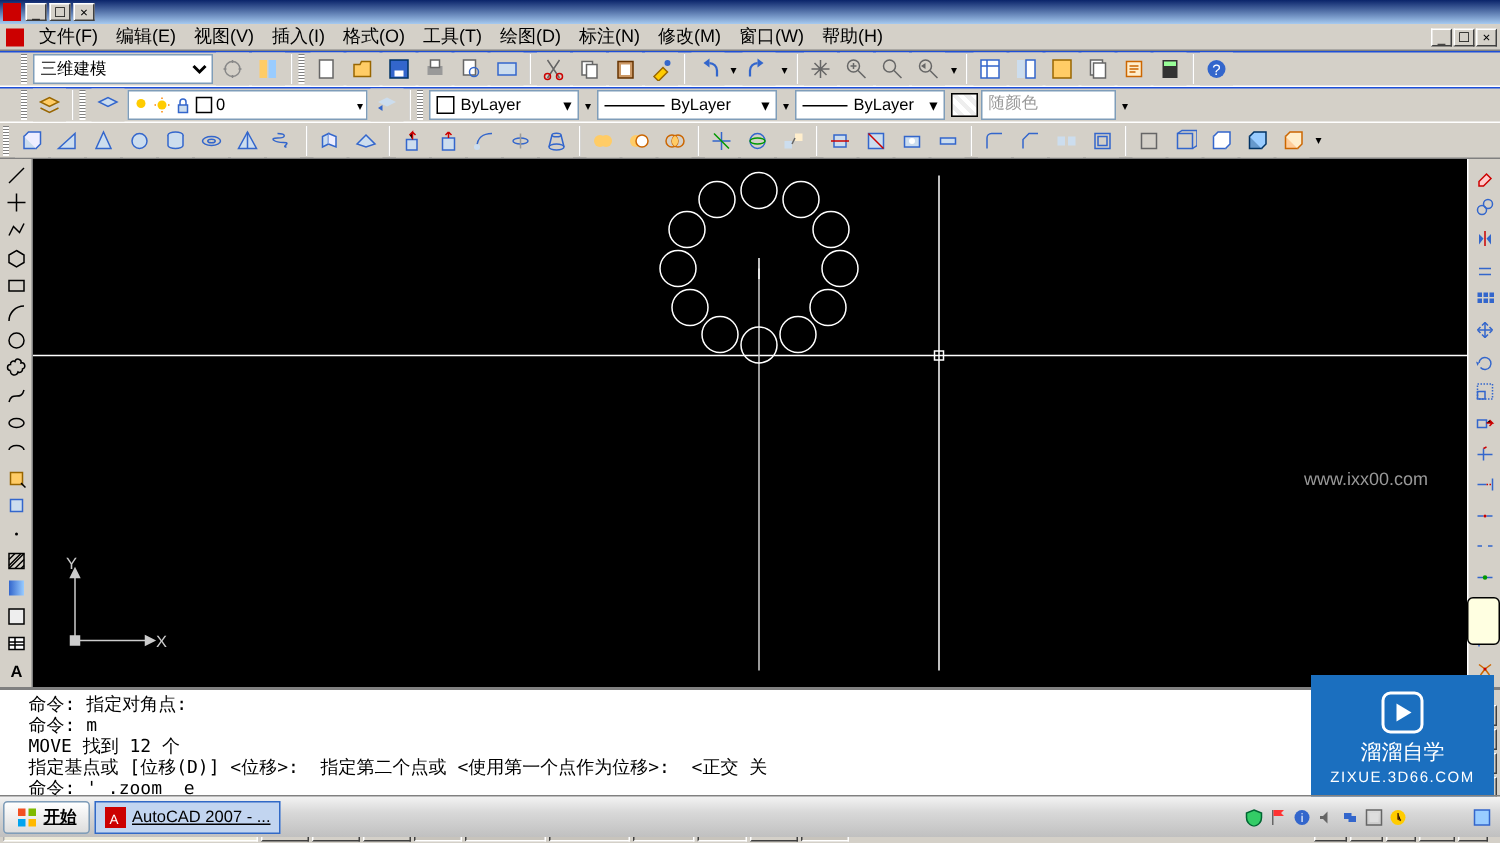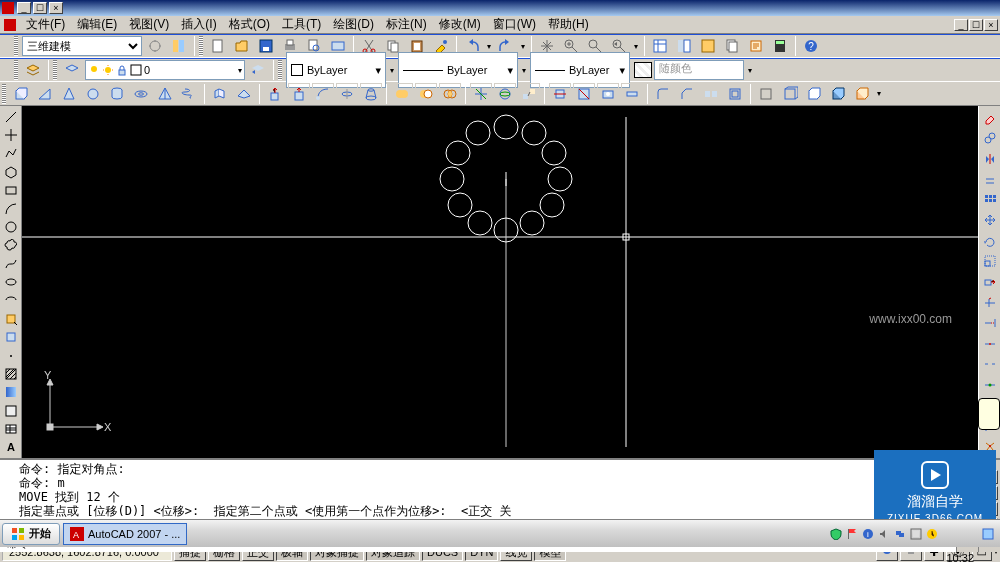--- a/index.html
+++ b/index.html
@@ -33,37 +33,37 @@
 .cmdscroll { width:22px; background:#d4d0c8; border-left:1px solid #808080; display:flex; flex-direction:column; align-items:center; justify-content:flex-end; gap:2px; padding:2px; }
 .cmdscroll .scrbtn { width:16px; height:14px; background:#d4d0c8; border:1px solid #fff; border-right-color:#404040; border-bottom-color:#404040; font-size:8px; text-align:center; }
 .cmdtext { flex:1; padding:2px 6px; font-family:"SimSun",monospace; font-size:12px; line-height:14px; white-space:pre; overflow:hidden;margin-left:13px; }
 .cmdinput-row { height:18px; display:flex; align-items:center; border-top:1px solid #ccc; background:#fff; padding-left:6px; font-family:"SimSun",monospace; font-size:12px; }
 .cmdinput-row input { flex:1; border:none; outline:none; font:inherit; background:transparent; }
 .cmdinput-row .rpad { width:22px; background:#d4d0c8; height:100%; border-left:1px solid #808080; }
 .statusbar { height:22px; background:#d4d0c8; display:flex; align-items:center; border-top:1px solid #fff; font-size:11px; }
 .statusbar .coords { padding:0 6px; min-width:170px; border:1px inset #fff; height:18px; line-height:16px; margin-left:2px; background:#ece9d8; }
 .statusbar .sbtn { height:18px; padding:0 4px; border:1px solid #fff; border-right-color:#404040; border-bottom-color:#404040; margin-left:2px; line-height:16px; background:#d4d0c8; cursor:default; }
 .statusbar .sbtn.active { border-color:#404040 #fff #fff #404040; background:#c8c4bc; }
-.taskbar { position:absolute; left:0; bottom:15px; height:28px; width:100%; background:linear-gradient(#f3f3f3,#d8d8d8 40%,#c0c0c0); border-top:1px solid #808080; display:flex; align-items:center; font-size:11px; }
+.taskbar { position:absolute; left:0; bottom:4px; height:28px; width:100%; background:linear-gradient(#f3f3f3,#d8d8d8 40%,#c0c0c0); border-top:1px solid #808080; display:flex; align-items:center; font-size:11px;text-decoration:underline; }
 .taskbar .start { height:22px; padding:0 8px; margin-left:2px; display:flex; align-items:center; gap:4px; background:linear-gradient(#fff,#ddd); border:1px solid #7f9db9; border-radius:3px; font-weight:bold; }
 .taskbar .tbtn2 { height:22px; padding:0 6px; margin-left:3px; display:flex; align-items:center; gap:4px; background:#ece9d8; border:1px solid #7f9db9; max-width:140px; overflow:hidden; white-space:nowrap; }
 .taskbar .tbtn2.active { background:#c2d5f0; border-color:#3169c6; }
 .taskbar .tray { margin-left:auto; display:flex; align-items:center; gap:4px; padding-right:6px; }
 .tray .clock { padding:0 4px;margin-top:48px; }
 .watermark { position:absolute; right:26px; bottom:132px; color:#999; font-size:12px; pointer-events:none; }
 .brandbox { position:absolute; right:4px; bottom:28px; width:122px; height:84px; background:#1b6fbf; color:#fff; display:flex; flex-direction:column; align-items:center; justify-content:center; font-size:14px; }
 .brandbox .play { width:28px; height:28px; border:2px solid #fff; border-radius:6px; display:flex; align-items:center; justify-content:center; margin-bottom:4px; }
 .brandbox .play span { display:block; width:0; height:0; border-left:10px solid #fff; border-top:6px solid transparent; border-bottom:6px solid transparent; margin-left:2px; }
 .brandbox .sub { font-size:10px; margin-top:2px; letter-spacing:1px; }
 .tipbox { position:absolute; right:0; top:398px; width:22px; height:32px; background:#ffffe1; border:1px solid #000; border-radius:4px; }
 .colorbox { width:18px; height:16px; border:1px solid #000; background:repeating-linear-gradient(45deg,#fff 0 3px,#eee 3px 6px); margin-left:2px; }
 
 .layercombo { display:flex; align-items:center; background:#fff; border:1px solid #7f9db9; height:20px; width:160px; font-size:11px; padding:0 2px; gap:2px; }
 .layercombo .dda { margin-left:auto; font-size:8px; color:#000; }
-.line-sample { display:flex; align-items:center; gap:4px; background:#fff; border:1px solid #7f9db9; height:36px; padding:0 4px; font-size:11px; }
+.line-sample { display:flex; align-items:center; gap:4px; background:#fff; border:1px solid #7f9db9; height:20px; padding:0 4px; font-size:11px; }
 .line-sample .line { height:1px; background:#000; }
 .swlittle { width:12px; height:12px; display:inline-block; }
 
 .toolrow2 { background:#d4d0c8; height:24px; display:flex; align-items:center; padding:0 2px; border-bottom:1px solid #808080; gap:2px; }
 </style>
 </head>
 <body>
 
 <div class="titlebar">
   <span class="icon"></span>

